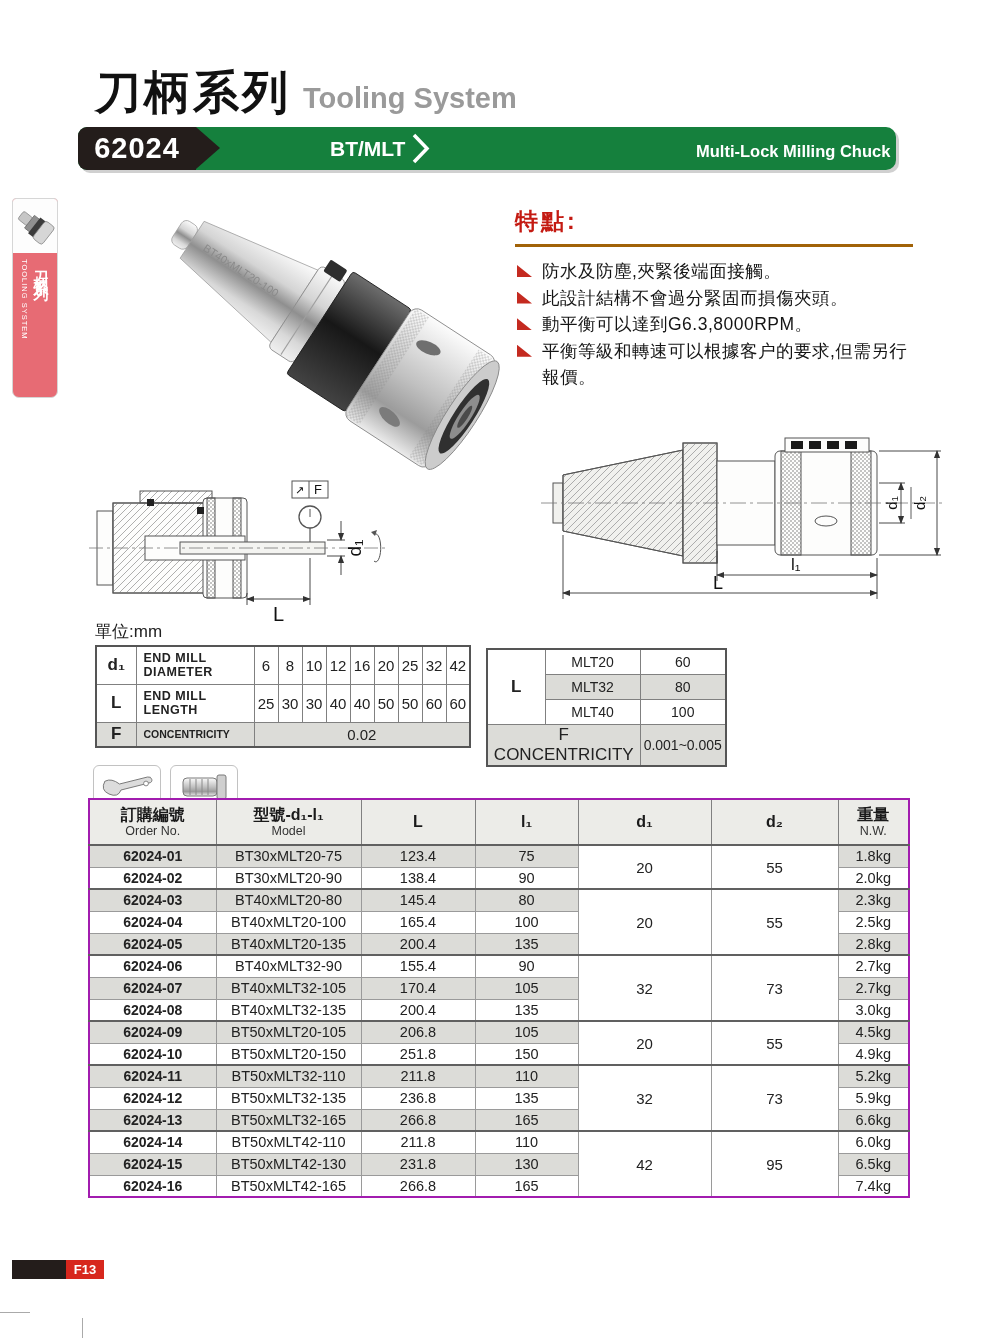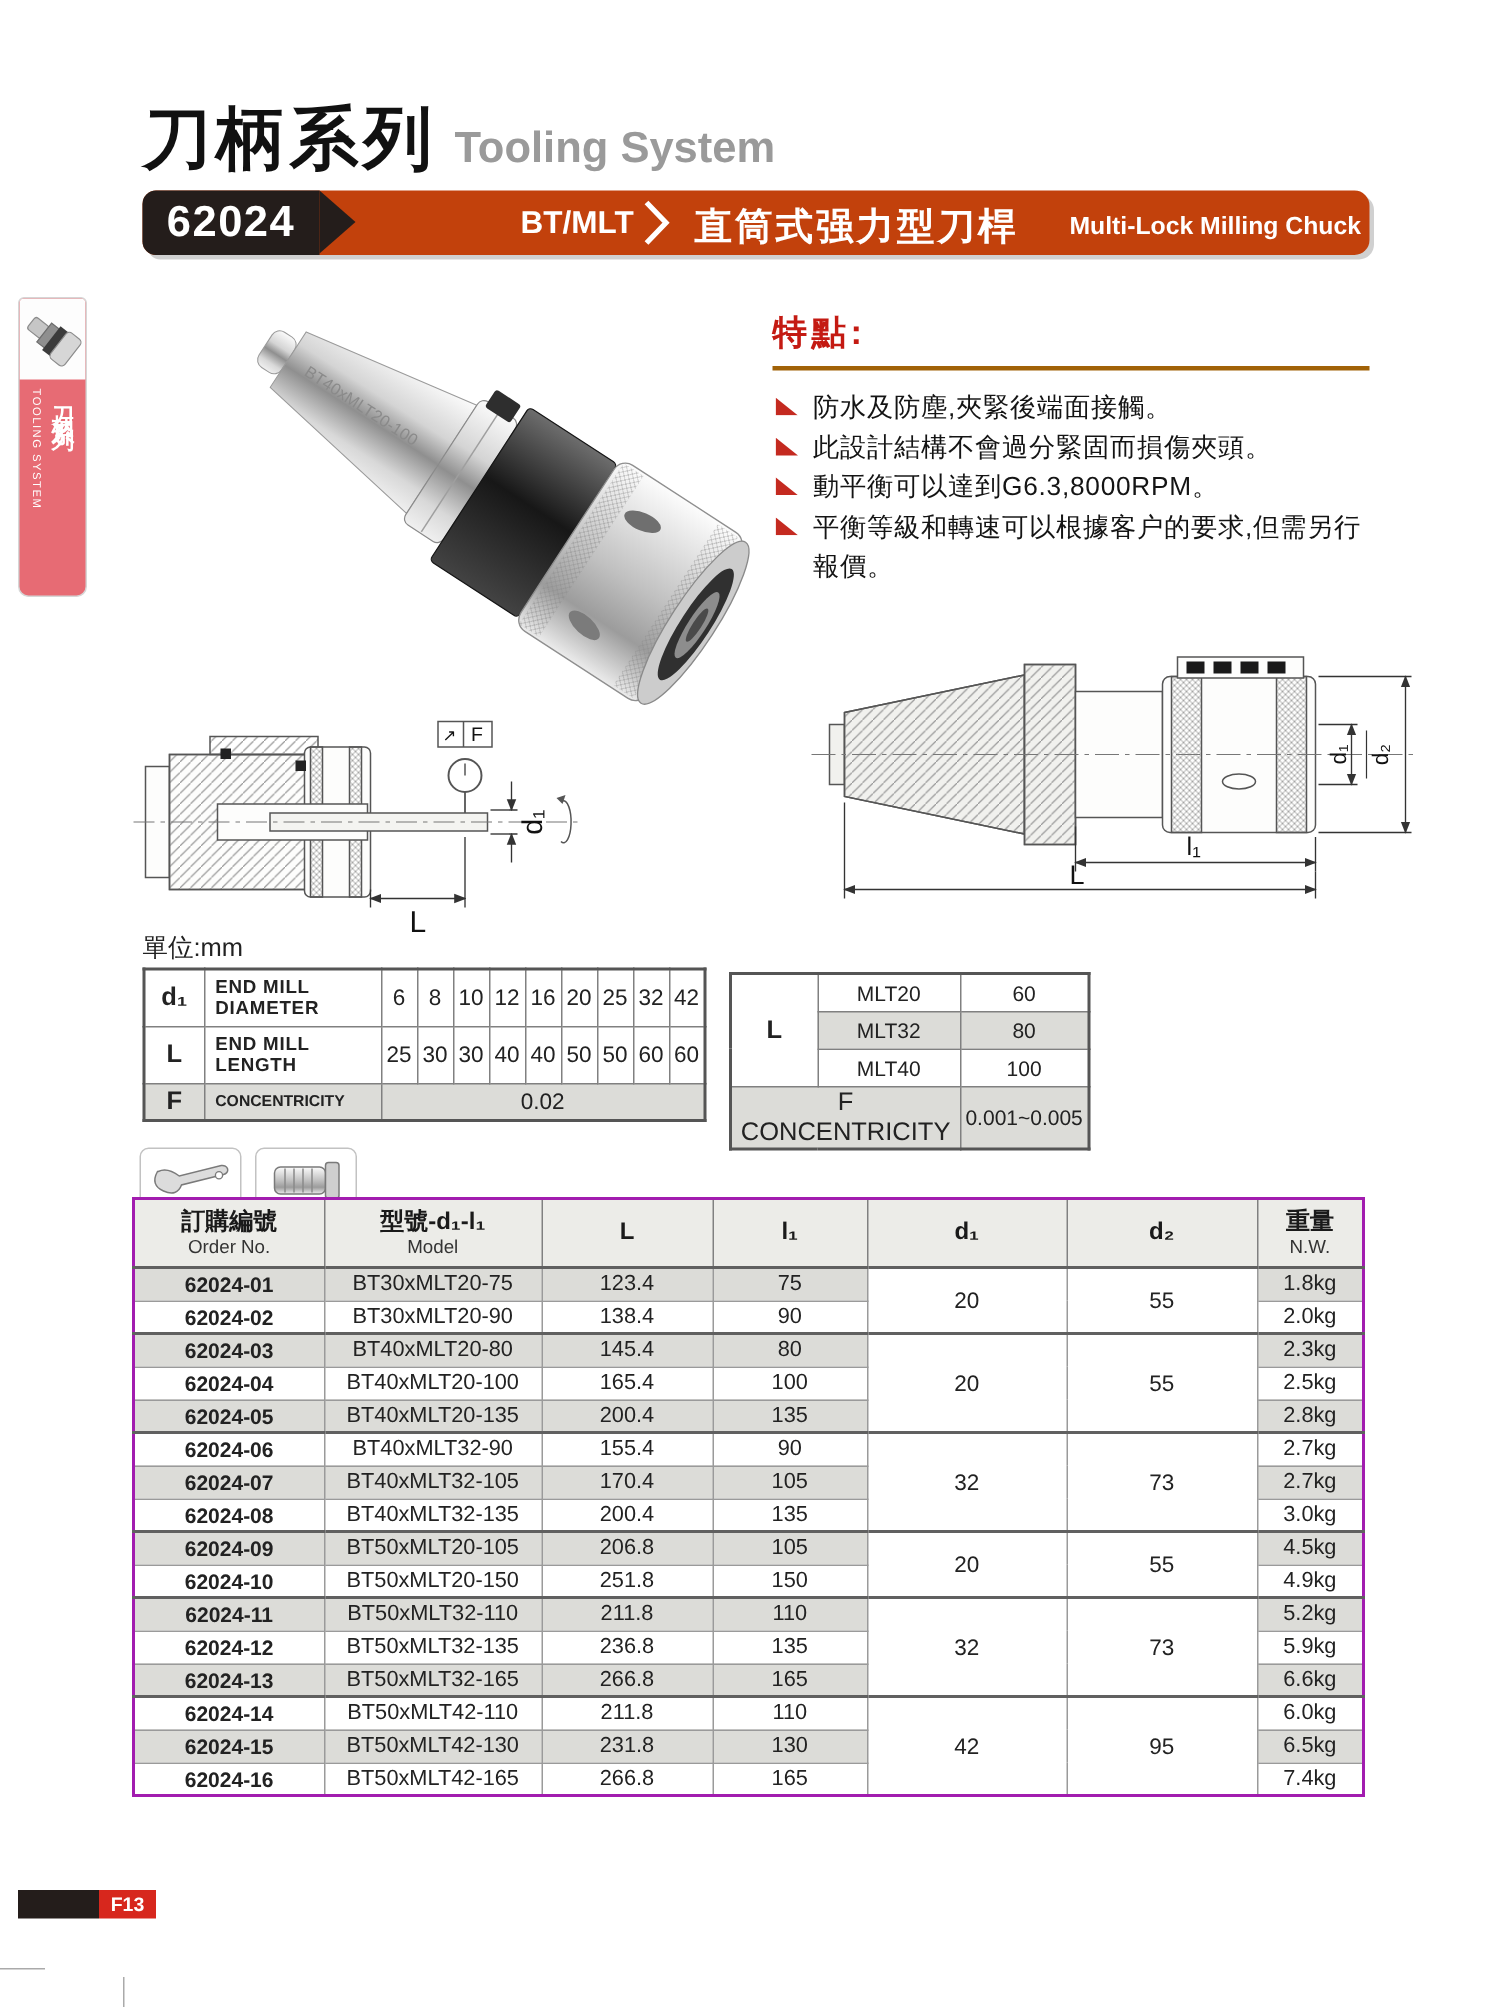--- a/index.html
+++ b/index.html
@@ -16,21 +16,21 @@
   .side-text { display:flex; justify-content:center; gap:2px; margin-top:6px; }
   .side-en { writing-mode:vertical-rl; font-size:7.5px; color:#fff; letter-spacing:1px; }
   .side-zh { writing-mode:vertical-rl; font-size:15px; font-weight:bold; color:#fff; letter-spacing:5px; }
 
   
   .title-wrap { left:95px; top:62px; white-space:nowrap; }
   .title-zh { font-size:46px; font-weight:bold; letter-spacing:3px; color:#111; }
   .title-en { font-size:29px; font-weight:bold; color:#9a9a9a; margin-left:12px; }
 
   
-  .banner { left:95px; top:127px; width:818px; height:43px; background:#c2410c;
+  .banner { left:78px; top:127px; width:818px; height:43px; background:#15803d;
     border-radius:9px 10px 10px 9px; box-shadow:3px 3px 0 rgba(150,150,150,.45); }
   .banner-black { position:absolute; left:0; top:0; width:118px; height:43px;
     background:#241d1b; border-radius:9px 0 0 9px; display:flex; align-items:center; justify-content:center; }
   .banner-black::after { content:""; position:absolute; left:118px; top:0;
     border-left:24px solid #241d1b; border-top:21.5px solid transparent; border-bottom:21.5px solid transparent; }
   .banner-code { color:#fff; font-size:29px; font-weight:bold; letter-spacing:1px; }
   .banner-series { position:absolute; left:252px; top:10px; color:#fff; font-size:21px; font-weight:bold; }
   .banner-chev { position:absolute; left:332px; top:6px; }
   .banner-zh { position:absolute; left:368px; top:7px; color:#fff; font-size:25px; font-weight:bold; letter-spacing:2px; }
   .banner-en { position:absolute; left:618px; top:15px; color:#fff; font-size:16.5px; font-weight:bold; }
@@ -124,21 +124,20 @@
 </div>
 
 <div class="abs banner">
   <div class="banner-black">
     <span class="banner-code">62024</span>
   </div>
   <span class="banner-series">BT/MLT</span>
   <svg class="banner-chev" width="22" height="31" viewBox="0 0 22 31">
     <path d="M4 2 L17 15.5 L4 29" fill="none" stroke="#fff" stroke-width="3.5"></path>
   </svg>
-  <span class="banner-zh">直筒式强力型刀桿</span>
   <span class="banner-en">Multi-Lock Milling Chuck</span>
 </div>
 
 <svg class="abs" style="left:128px;top:163px;" width="400" height="352" viewBox="0 0 400 352">
   <defs>
     <linearGradient id="gSilv" x1="0" y1="0" x2="0" y2="1">
       <stop offset="0" stop-color="#fbfbfb"></stop>
         <stop offset=".35" stop-color="#d4d4d4"></stop>
       <stop offset=".55" stop-color="#8f8f8f"></stop>
         <stop offset=".8" stop-color="#d8d8d8"></stop>

